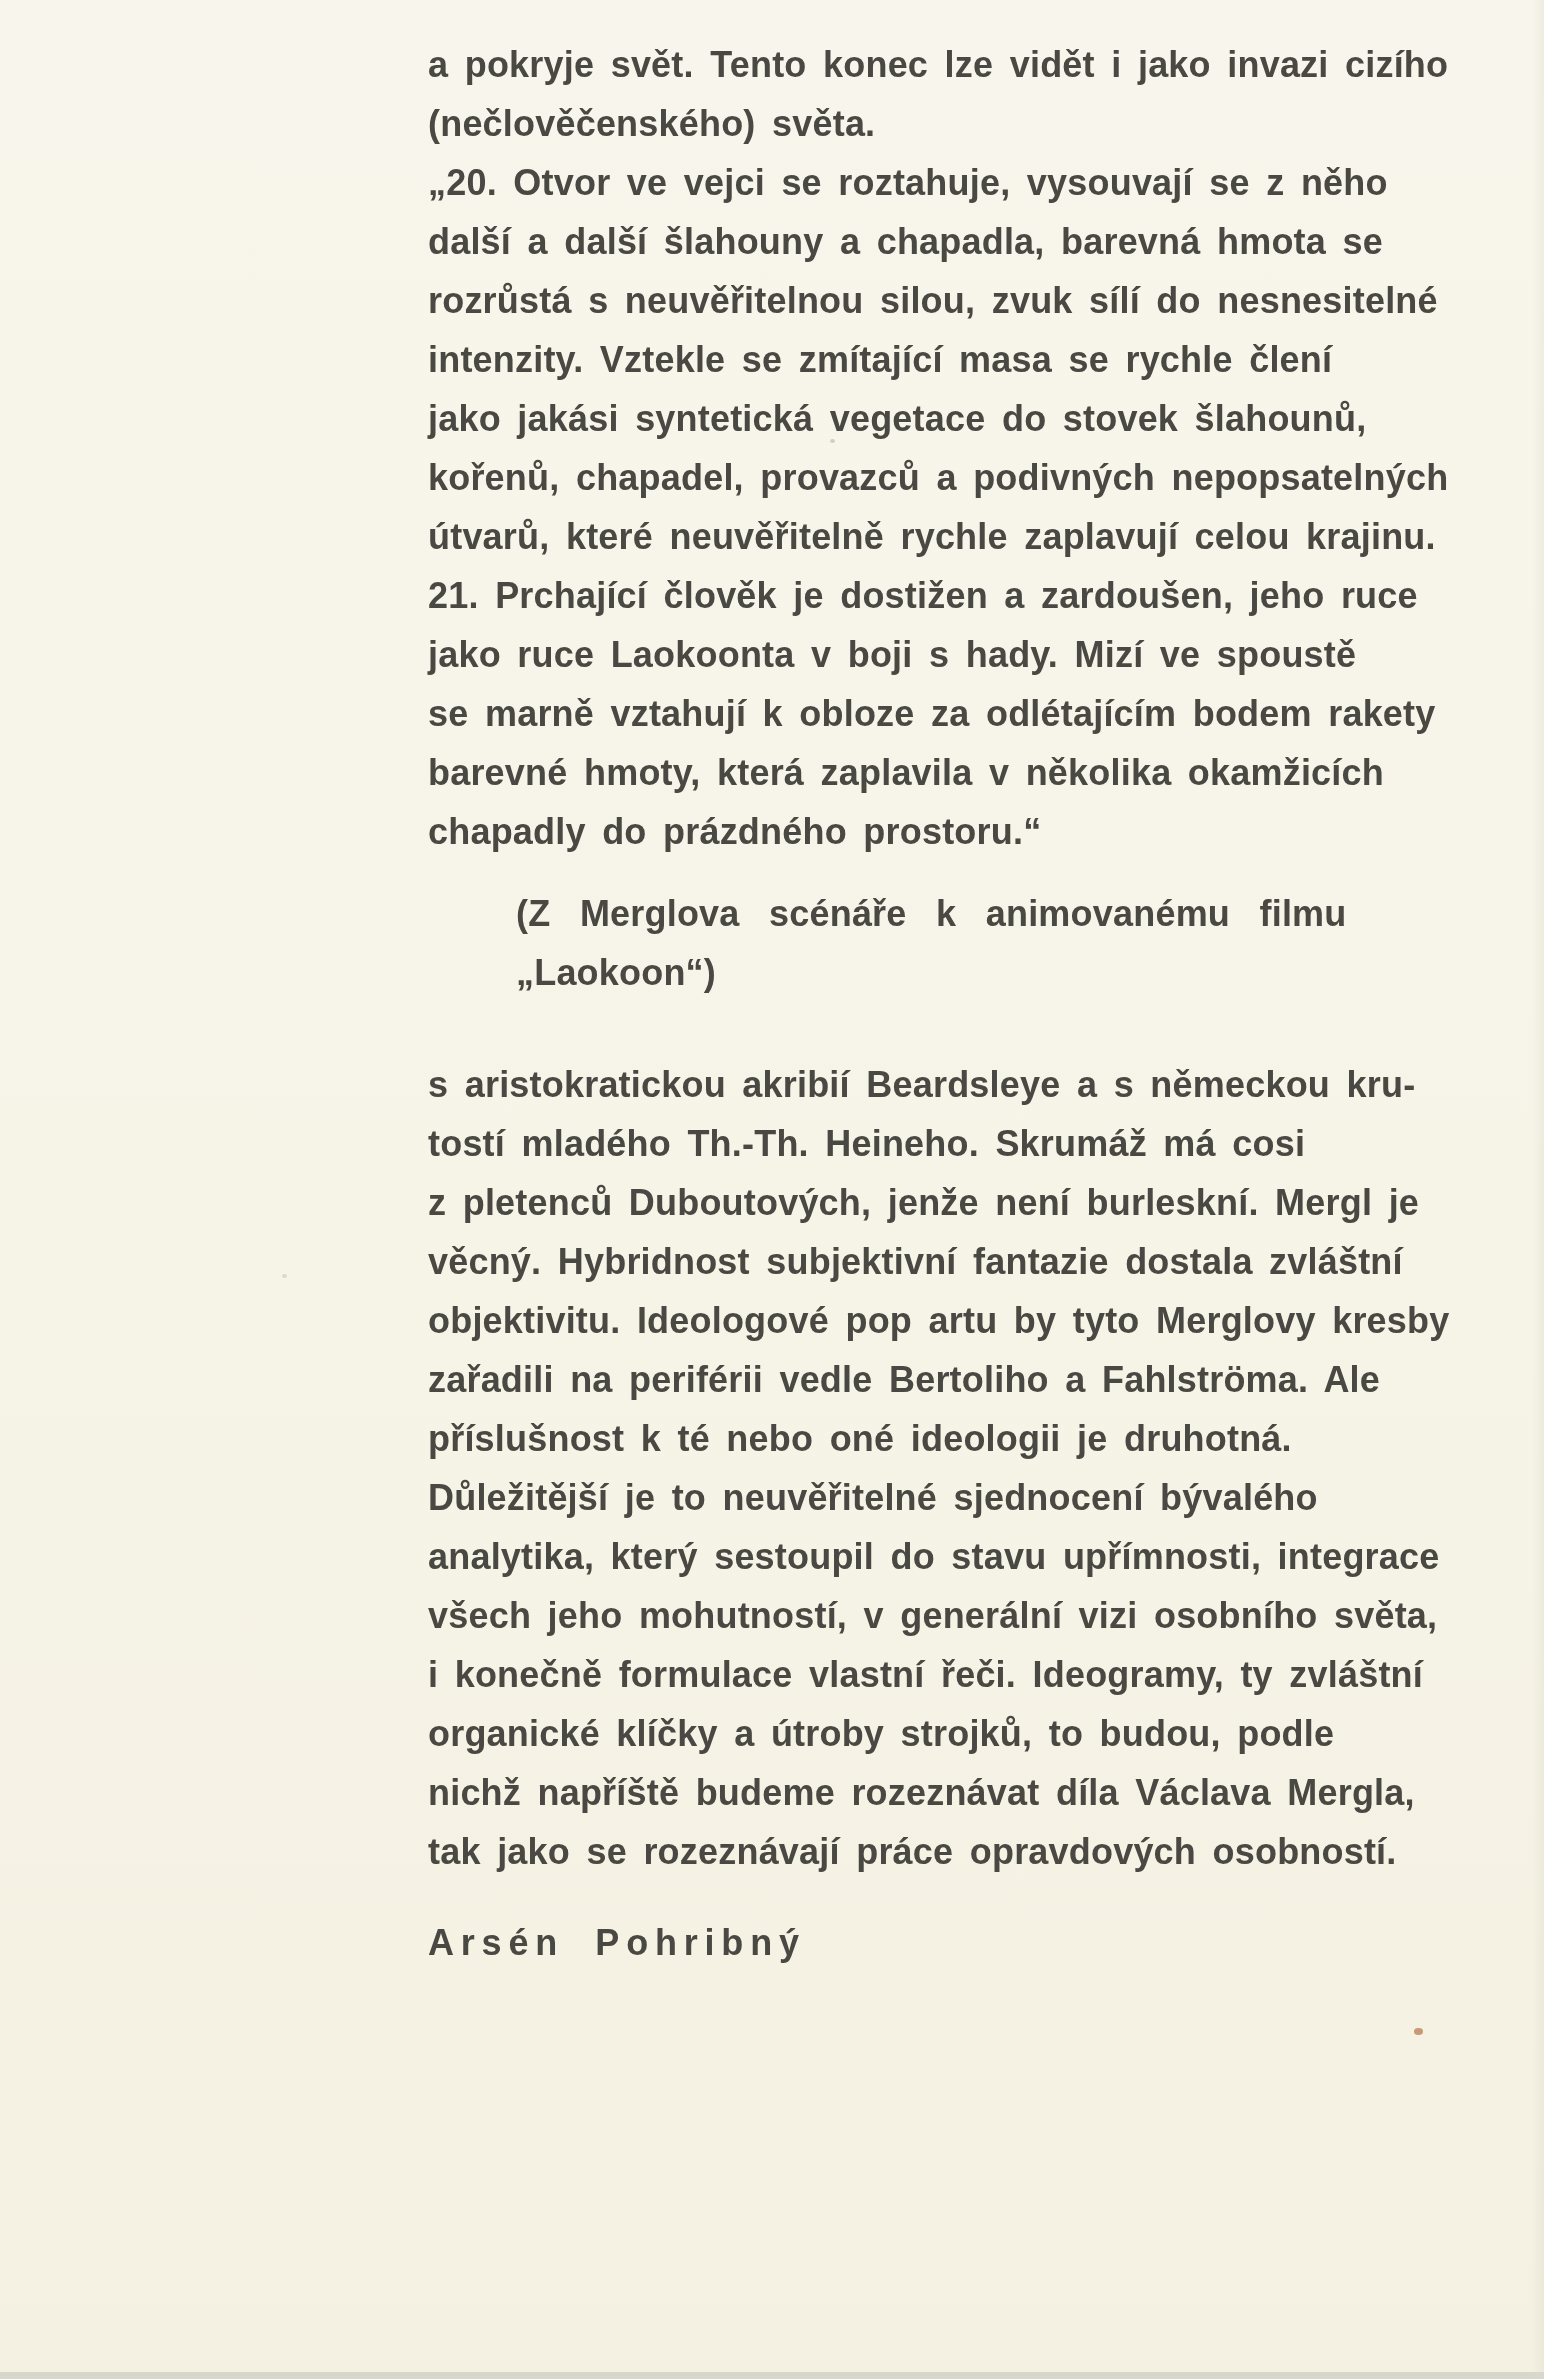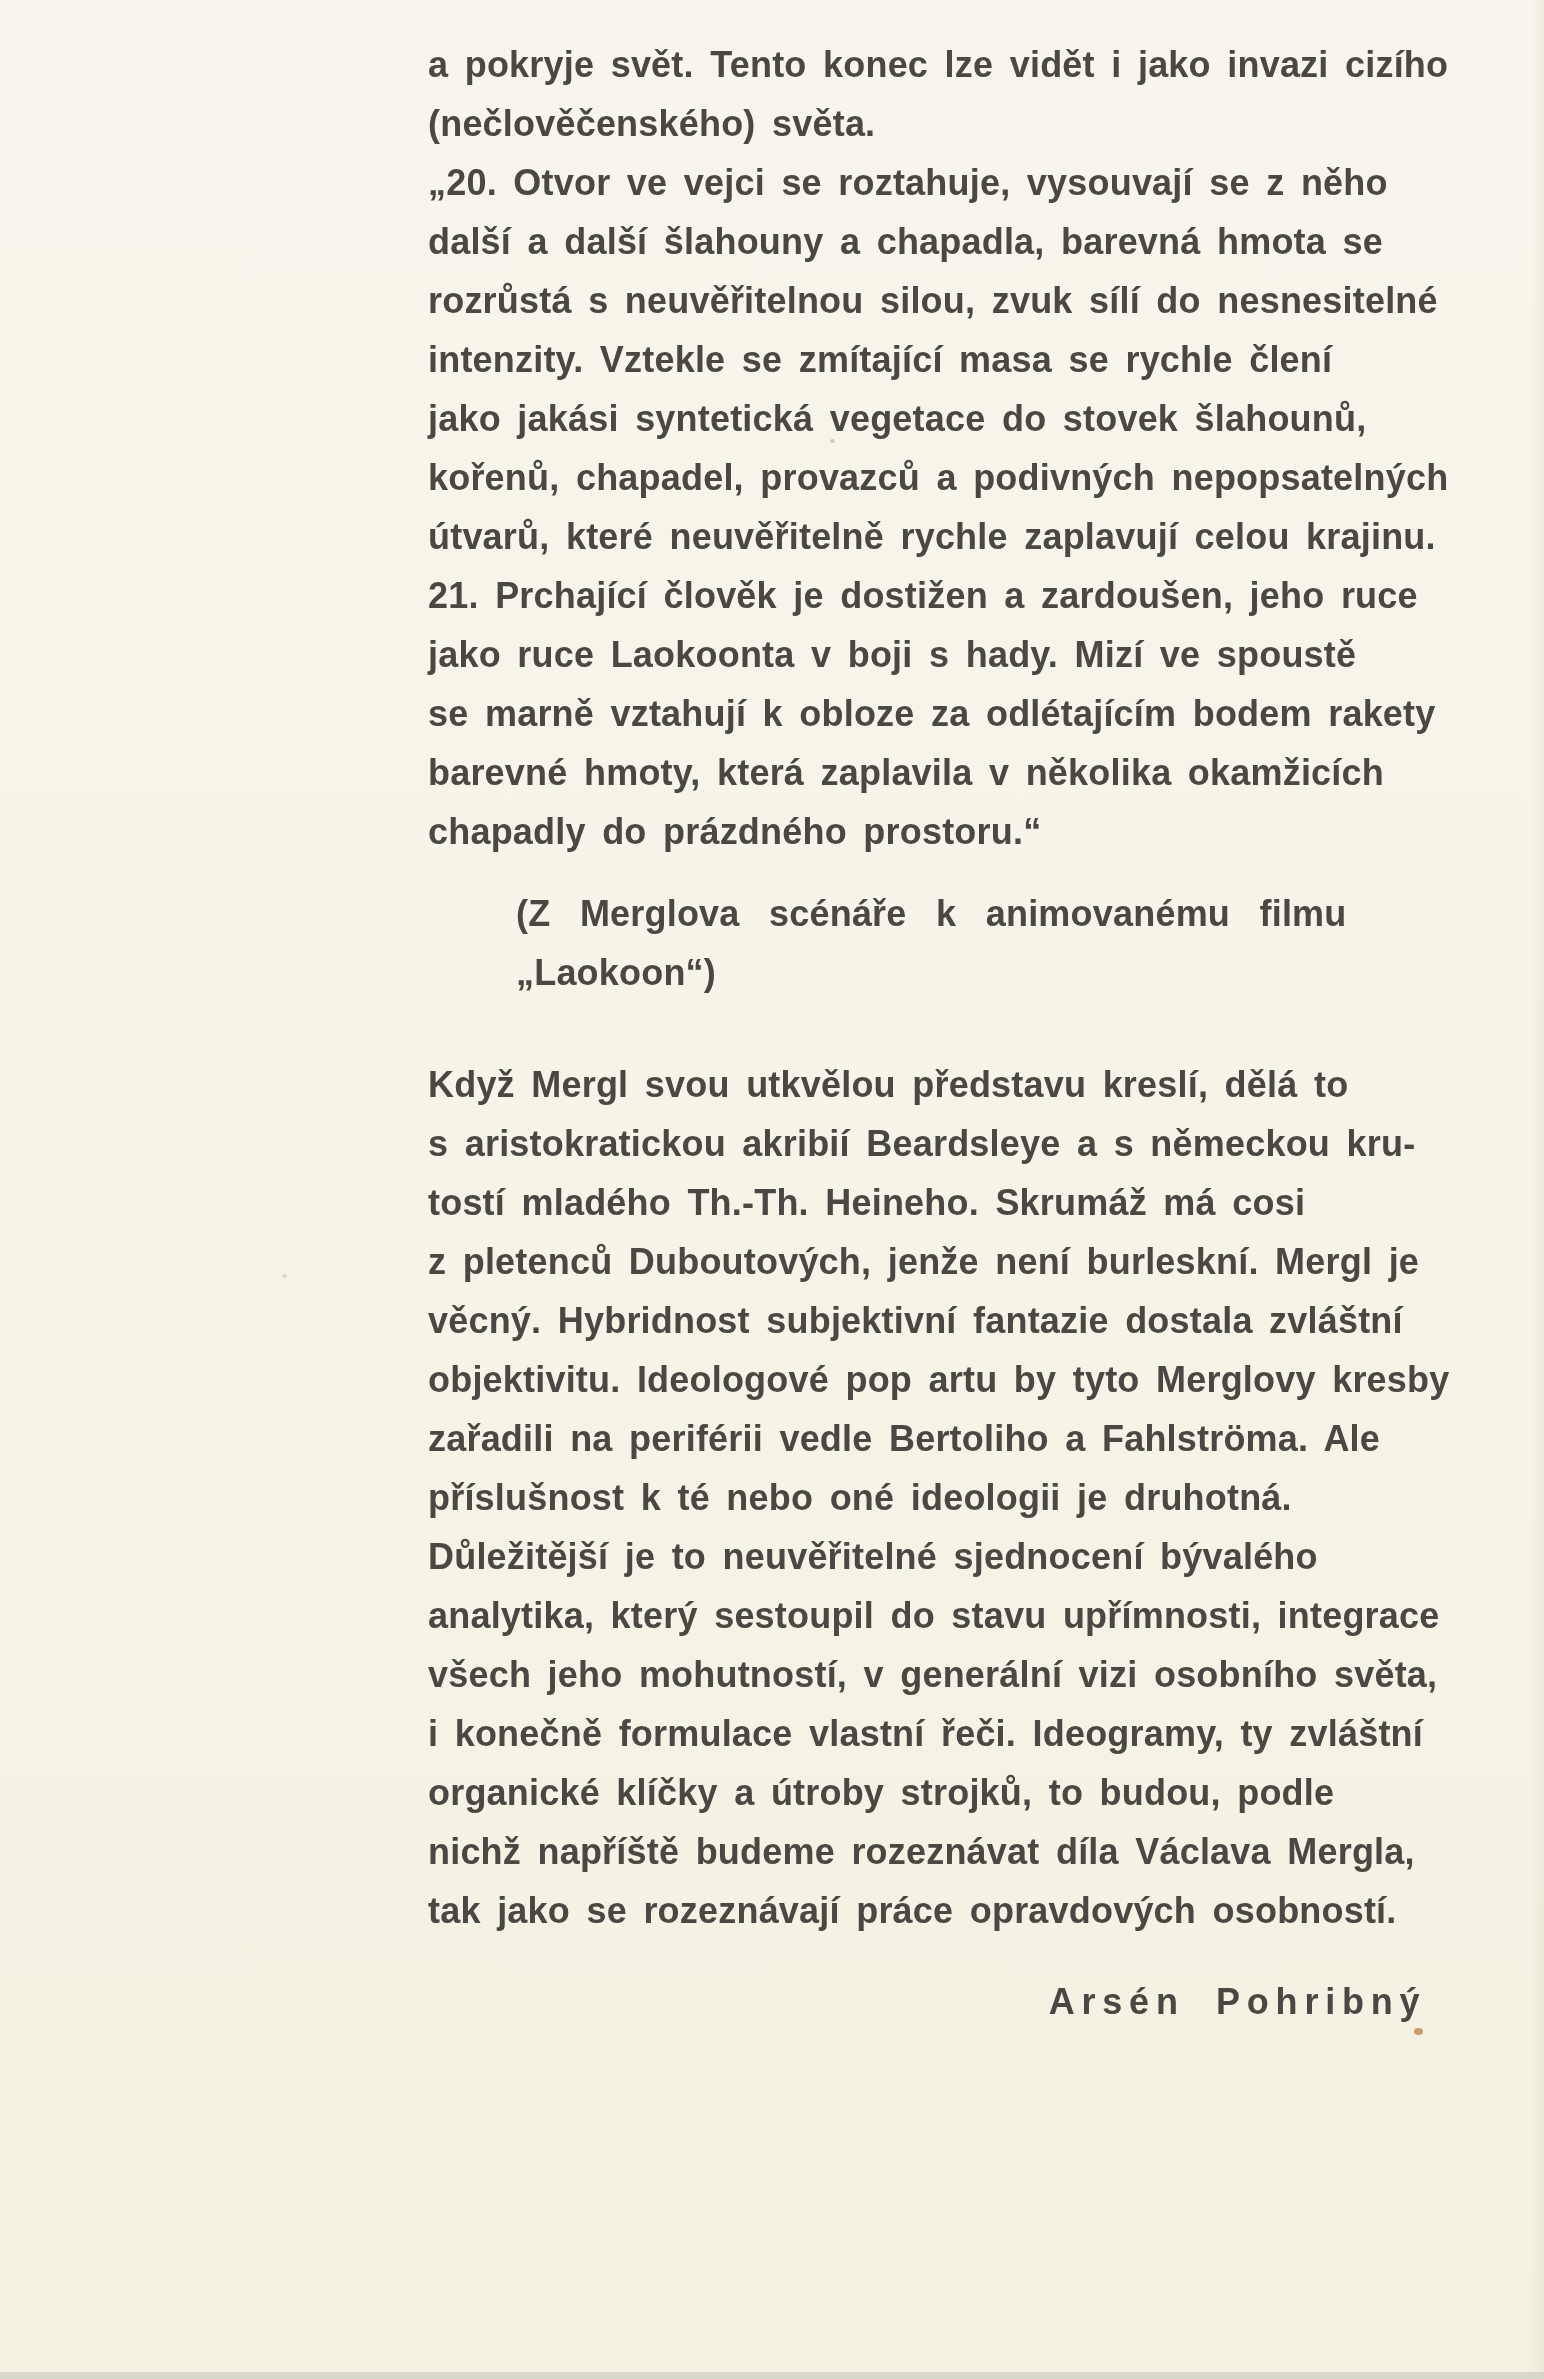--- a/index.html
+++ b/index.html
@@ -85,21 +85,21 @@
   .attribution {
     margin-top: 23px;
     margin-left: 88px;
     word-spacing: 19.3px;
   }
   .para2 {
     margin-top: 53px;
   }
   .signature-row {
     margin-top: 32px;
-    text-align: right;
+    text-align: left;
     padding-right: 11.6px;
     letter-spacing: 6.8px;
     word-spacing: 14.5px;
     white-space: nowrap;
     height: 59px;
   }
 </style>
 </head>
 <body>
 
@@ -123,21 +123,20 @@
         <div class="line">barevné hmoty, která zaplavila v několika okamžicích</div>
         <div class="line">chapadly do prázdného prostoru.“</div>
       </div>
 
     <div class="attribution">
         <div class="line">(Z Merglova scénáře k animovanému filmu</div>
         <div class="line">„Laokoon“)</div>
       </div>
 
     <div class="para2">
-        <div class="line">Když Mergl svou utkvělou představu kreslí, dělá to</div>
         <div class="line">s aristokratickou akribií Beardsleye a s německou kru-</div>
         <div class="line">tostí mladého Th.-Th. Heineho. Skrumáž má cosi</div>
         <div class="line">z pletenců Duboutových, jenže není burleskní. Mergl je</div>
         <div class="line">věcný. Hybridnost subjektivní fantazie dostala zvláštní</div>
         <div class="line">objektivitu. Ideologové pop artu by tyto Merglovy kresby</div>
         <div class="line">zařadili na periférii vedle Bertoliho a Fahlströma. Ale</div>
         <div class="line">příslušnost k té nebo oné ideologii je druhotná.</div>
         <div class="line">Důležitější je to neuvěřitelné sjednocení bývalého</div>
         <div class="line">analytika, který sestoupil do stavu upřímnosti, integrace</div>
         <div class="line">všech jeho mohutností, v generální vizi osobního světa,</div>

